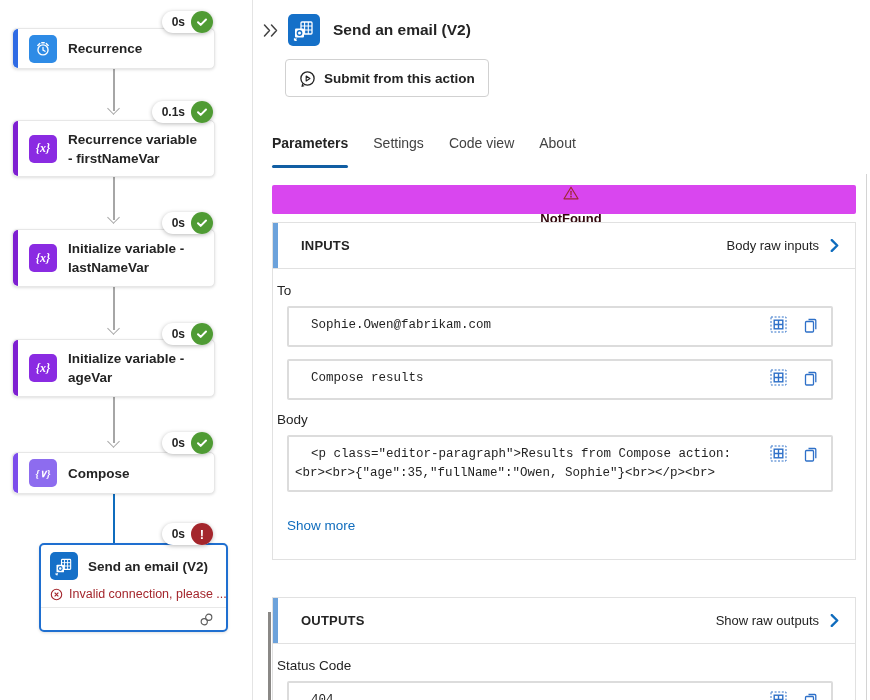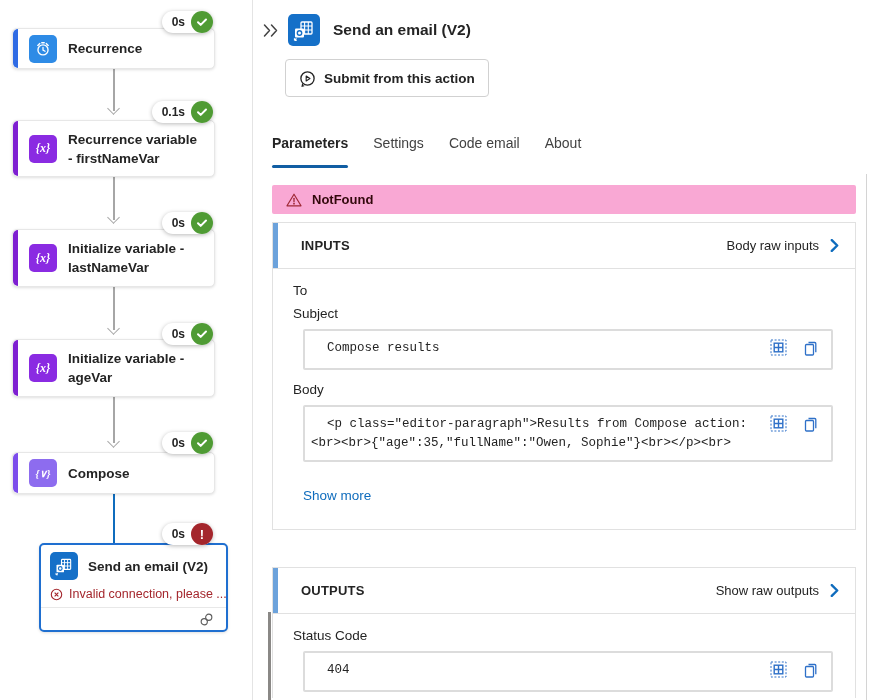--- a/index.html
+++ b/index.html
@@ -52,31 +52,31 @@
   .ptitle { margin-left:13px; font-size:15.5px; font-weight:600; }
   .submitrow { margin:13px 0 0 32px; }
   .btn { display:inline-flex; align-items:center; gap:8px; height:30px; padding:18px 13px;
     background:#fff; border:1px solid #D1D1D1; border-radius:4px; font-size:13.5px;
     font-weight:600; color:#242424; cursor:pointer; font-family:inherit; }
   .tabs { display:flex; gap:25px; margin:38px 0 0 19px; }
   .tab { font-size:14px; color:#424242; padding-bottom:17px; position:relative; cursor:pointer; }
   .tab.active { font-weight:700; color:#242424; }
   .tab.active::after { content:""; position:absolute; left:0; right:0; bottom:0;
     height:3px; border-radius:2px; background:#115EA3; }
-  .banner { margin:17px 0 0 19px; width:584px; height:29px; background:#f9a8d4;
-    display:flex; align-items:center; gap:10px; padding-left:14px; border-radius:2px; }
+  .banner { margin:17px 0 0 19px; width:584px; height:29px; background:#d946ef;
+    display:flex; align-items:center; gap:10px; padding-left:14px; border-radius:2px;flex-direction:column; }
   .banner .btext { font-size:13px; font-weight:700; color:#33080C; }
   .sec-head { margin:8px 0 0 19px; width:584px; height:47px; border:1px solid #E1E1E1;
     position:relative; display:flex; align-items:center; background:#fff; }
   .sec-accent { position:absolute; left:0; top:0; bottom:0; width:5px; background:#6CA2DB; }
   .sec-title { margin-left:28px; font-size:13px; font-weight:700; letter-spacing:.2px; }
   .sec-link { margin-left:auto; margin-right:14px; display:flex; align-items:center;
     gap:9px; font-size:13px; color:#242424; cursor:pointer; }
   .sec-body { margin-left:19px; width:584px; border:1px solid #E1E1E1; border-top:none;
-    padding:14px 16px 16px 20px; }
+    padding:14px 16px 16px 4px; }
   .sec-body.outputs { border-bottom:none; height:84px; }
   .flabel { font-size:13.5px; color:#242424; margin-bottom:8px; }
   .field { display:flex; align-items:flex-start; border:2px solid #DCDCDC; border-radius:2px;
     margin:0 6px 12px 10px; padding:7px 12px 7px 22px; min-height:36px; }
   .field.multiline { padding-left:6px; }
   .fval { flex:1; font-family:"Liberation Mono","DejaVu Sans Mono",monospace;
     font-size:12.5px; line-height:19px; color:#242424; padding-top:1px;
     word-break:break-all; }
   .fval .l1 { padding-left:16px; }
   .ficon { margin-left:16px; padding-top:1px; cursor:pointer; flex:0 0 auto; }
@@ -245,21 +245,21 @@
               <path d="M5.5 16.6l-2.2.5.5-2.3" fill="none" stroke="#242424" stroke-width="1.2"></path>
             </svg>
         </span>
         <span>Submit from this action</span>
       </button>
     </div>
 
     <div class="tabs">
       <span class="tab active">Parameters</span>
       <span class="tab">Settings</span>
-      <span class="tab">Code email</span>
+      <span class="tab">Code view</span>
       <span class="tab">About</span>
     </div>
 
     <div class="banner">
       <span style="display:flex;">
         <svg width="16" height="16" viewBox="0 0 16 16">
             <path d="M8 2.2L15 13.8H1z" fill="none" stroke="#9F2936" stroke-width="1.2" stroke-linejoin="round"></path>
             <path d="M8 6.3v3.4" stroke="#9F2936" stroke-width="1.3" stroke-linecap="round"></path>
             <circle cx="8" cy="11.7" r=".9" fill="#9F2936"></circle>
           </svg>
@@ -272,22 +272,37 @@
       <span class="sec-title">INPUTS</span>
       <span class="sec-link">
         <span>Body raw inputs</span>
         <svg width="13" height="13" viewBox="0 0 12 12">
             <path d="M3.5 1l5 5-5 5" fill="none" stroke="#0F6CBD" stroke-width="2.2" stroke-linecap="round" stroke-linejoin="round"></path>
           </svg>
       </span>
     </div>
     <div class="sec-body">
       <div class="flabel">To</div>
-
-      <div class="flabel">Subject</div>
+      <div class="field">
+        <div class="fval">Sophie.Owen@fabrikam.com</div>
+        <span class="ficon">
+          <svg width="17" height="17" viewBox="0 0 17 17">
+              <rect x="1" y="1" width="15" height="15" fill="none" stroke="#2E70C8" stroke-width="1" stroke-dasharray="2 1.6"></rect>
+              <rect x="4.2" y="4.2" width="8.6" height="8.6" fill="none" stroke="#2E70C8" stroke-width="1.4"></rect>
+              <path d="M8.5 4.2v8.6M4.2 8.5h8.6" stroke="#2E70C8" stroke-width="1.4"></path>
+            </svg>
+        </span>
+        <span class="ficon">
+          <svg width="16" height="18" viewBox="0 0 16 18">
+              <path d="M5.5 3.5h6.3a1 1 0 0 1 1 1v8.8" fill="none" stroke="#2E70C8" stroke-width="1.3"></path>
+              <rect x="2.5" y="5.5" width="8" height="10.5" rx="1" fill="none" stroke="#2E70C8" stroke-width="1.3"></rect>
+            </svg>
+        </span>
+      </div>
+
       <div class="field">
         <div class="fval">Compose results</div>
         <span class="ficon">
           <svg width="17" height="17" viewBox="0 0 17 17">
               <rect x="1" y="1" width="15" height="15" fill="none" stroke="#2E70C8" stroke-width="1" stroke-dasharray="2 1.6"></rect>
               <rect x="4.2" y="4.2" width="8.6" height="8.6" fill="none" stroke="#2E70C8" stroke-width="1.4"></rect>
               <path d="M8.5 4.2v8.6M4.2 8.5h8.6" stroke="#2E70C8" stroke-width="1.4"></path>
             </svg>
         </span>
         <span class="ficon">

